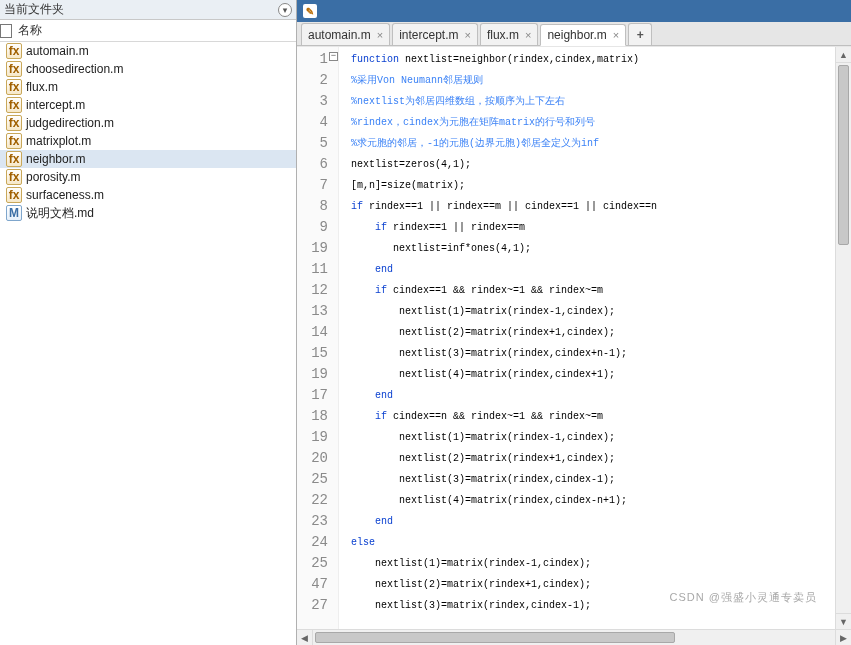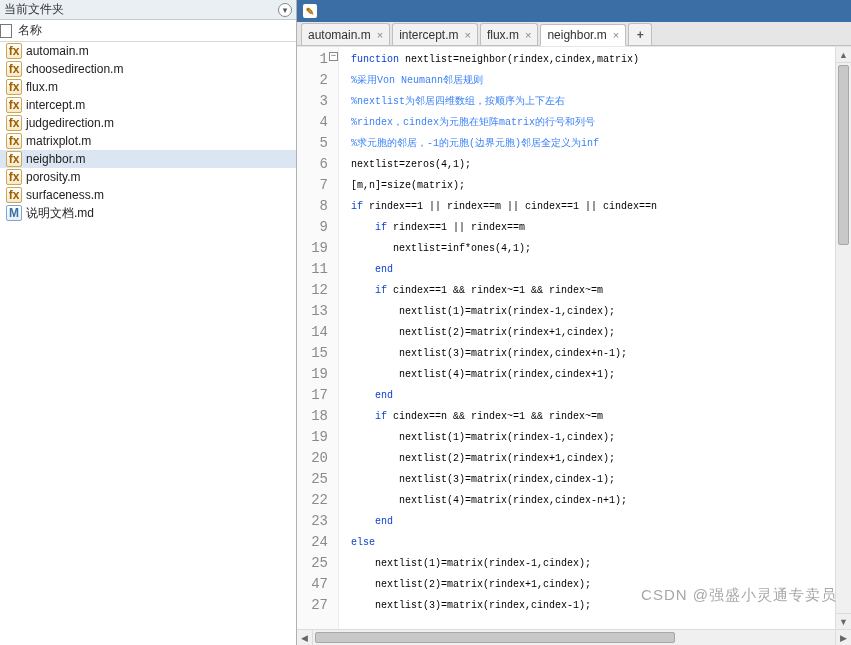--- a/index.html
+++ b/index.html
@@ -184,24 +184,24 @@
   .scrollbar-h {
     height:16px; background:#f0f0f0; border-top:1px solid #dcdcdc;
     display:flex; align-items:center;
   }
   .scrollbar-h .arrow{ width:16px;height:100%;display:flex;align-items:center;justify-content:center;color:#666;font-size:9px;border-right:1px solid #dcdcdc;cursor:pointer;}
   .scrollbar-h .arrow.right{border-right:none;border-left:1px solid #dcdcdc;}
   .scrollbar-h .track{flex:1;height:100%;position:relative;}
   .scrollbar-h .thumb{position:absolute; top:2px; bottom:2px; left:2px; width:360px; background:#c8c8c8;border:1px solid #a8a8a8;border-radius:2px;}
   .watermark {
     position:absolute;
-    right: 14px;
+    right: 34px;
     bottom: 24px;
     color: rgba(120,120,120,0.65);
-    font-size: 15px;
+    font-size: 11px;
     letter-spacing: 1px;
     pointer-events: none;
   }
 </style>
 </head>
 <body>
 
 <div class="file-panel">
   <div class="file-panel-header">
     <span class="title">当前文件夹</span>

